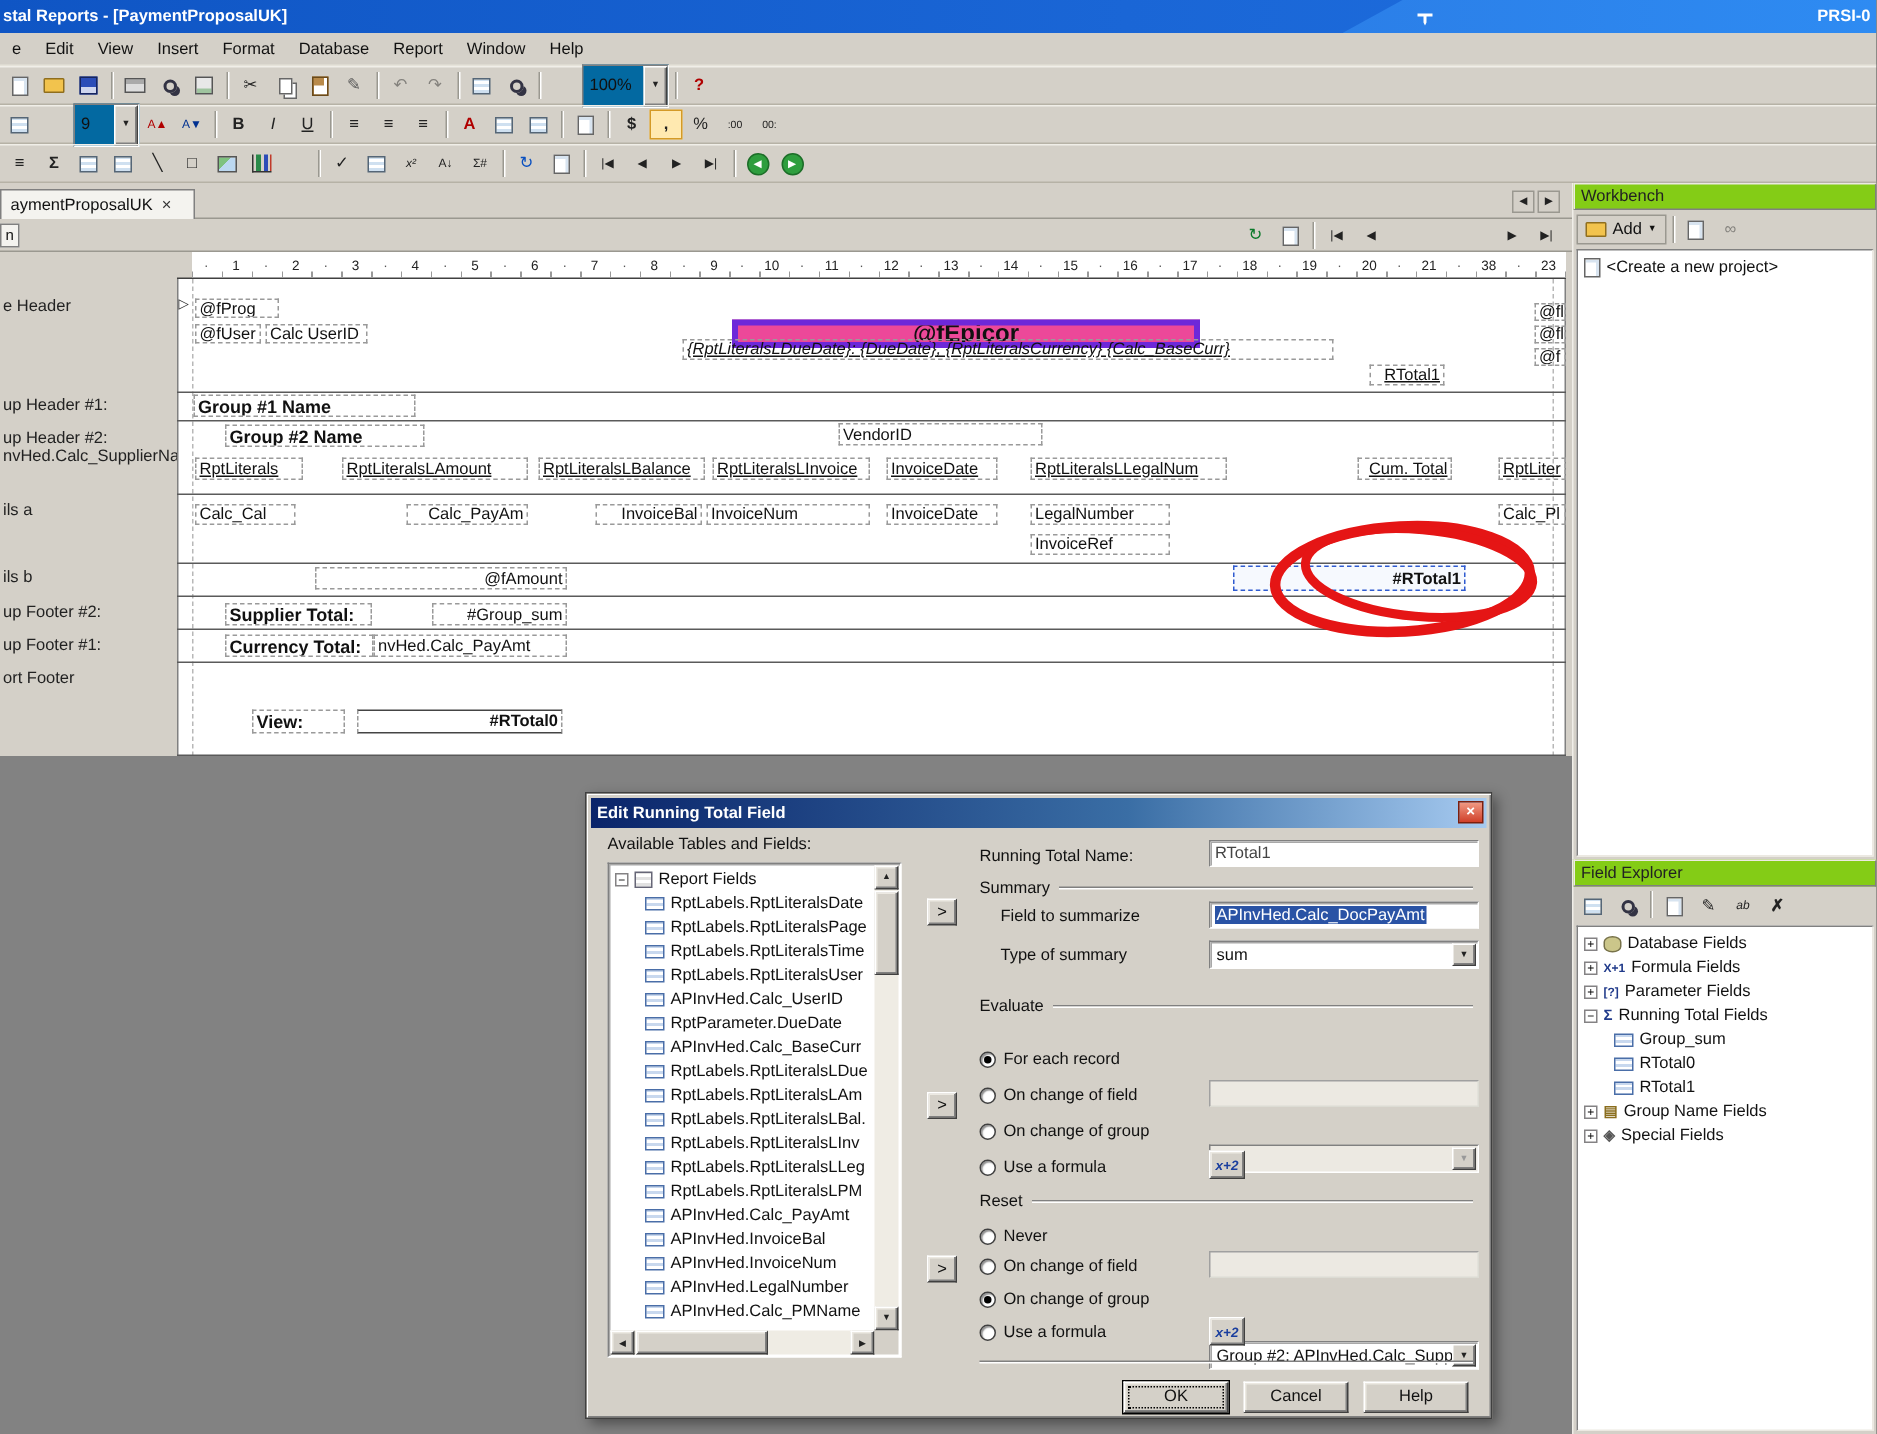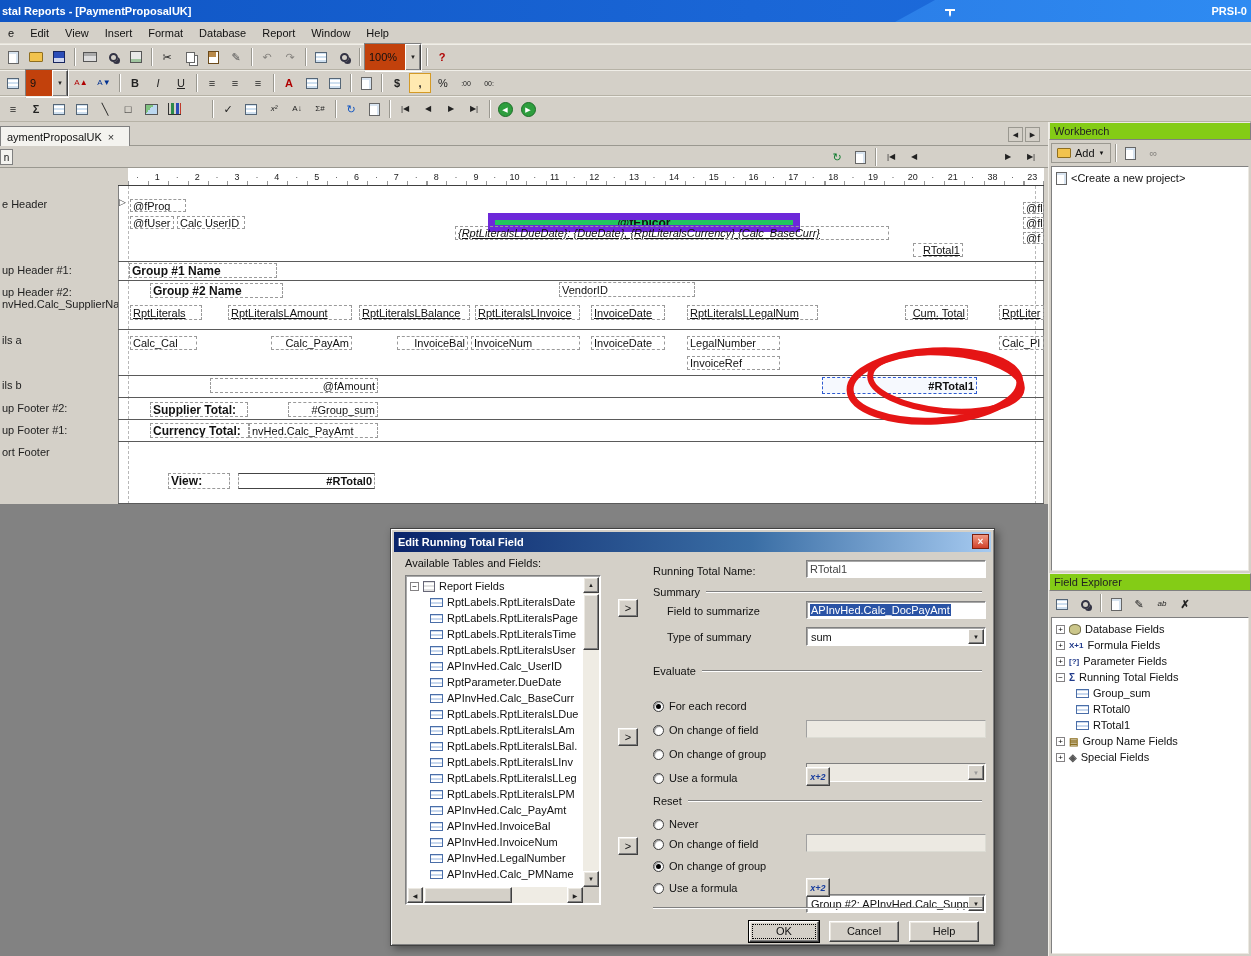--- a/index.html
+++ b/index.html
@@ -37,22 +37,22 @@
   .gi-copy{width:9px;height:11px;background:#fff;border:1px solid #666;box-shadow:3px 3px 0 -1px #fff,3px 3px 0 0 #666;}
   .gi-paste{width:11px;height:13px;background:#b98a4a;border:1px solid #6b4a1a;box-shadow:inset -2px -6px 0 #fff;}
   .gi-grid{width:12px;height:11px;border:1px solid #556677;background:repeating-linear-gradient(0deg,#cfe0f0 0 2px,#fff 2px 4px);}
   .gi-chart{width:13px;height:12px;border-left:1px solid #333;border-bottom:1px solid #333;
             background:linear-gradient(90deg,transparent 0 2px,#2a8a4a 2px 5px,transparent 5px 7px,#2b4db8 7px 10px,transparent 10px 11px,#c03a2a 11px 13px);}
   .gi-pic{width:13px;height:11px;border:1px solid #555;background:linear-gradient(135deg,#7fc27f 0 40%,#bcd8f0 40%);}
   .gi-field{width:13px;height:9px;border:1px solid #4a6ea8;background:repeating-linear-gradient(0deg,#fff 0 2px,#c8d8ee 2px 4px);flex:none;}
   .gi-rpt{width:12px;height:11px;border:1px solid #667;background:repeating-linear-gradient(0deg,#e2e2e2 0 2px,#fff 2px 4px);flex:none;}
   .gi-db{width:12px;height:11px;background:#cbc68a;border:1px solid #77724a;border-radius:6px/4px;flex:none;}
   .gi-circle{width:15px;height:15px;border-radius:50%;background:#2e9e3e;border:1px solid #1c6e28;color:#fff;font-size:7px;}
-  .combo{position:relative;height:29px;background:#c2410c;border:1px solid;border-color:#808080 #fff #fff #808080;
-         display:inline-flex;align-items:center;padding:0 18px 0 4px;font-size:11px;flex:none;}
+  .combo{position:relative;height:29px;background:#0369a1;border:1px solid;border-color:#808080 #fff #fff #808080;
+         display:inline-flex;align-items:center;padding:0 18px 0 4px;font-size:11px;flex:none;margin-left:24px;}
   .combo .cab{position:absolute;right:0;top:0;bottom:0;width:16px;background:#D4D0C8;border:1px solid;
               border-color:#fff #404040 #404040 #fff;box-shadow:inset -1px -1px 0 #808080;
               display:flex;align-items:center;justify-content:center;font-size:6px;color:#222;}
 
   
   .tabstrip{left:0;top:122px;width:1048px;height:24px;border-bottom:1px solid #9a9890;}
   .doc-tab{position:absolute;left:0;top:4px;width:130px;height:20px;background:#f4f3ef;border:1px solid #808080;border-bottom:none;
            display:flex;align-items:center;gap:6px;padding:0 6px;font-size:11px;}
   .doc-tab .x{font-size:11px;color:#333;}
   .tabnav{position:absolute;right:8px;top:5px;display:flex;gap:2px;}
@@ -71,21 +71,21 @@
                background:repeating-linear-gradient(90deg,#999 0 1px,transparent 1px 19.9px);}
   .labelcol{left:0;top:186px;width:118px;height:318px;background:#D4D0C8;}
   .seclabel{position:absolute;left:2px;white-space:nowrap;color:#222;}
   .canvas{left:118px;top:186px;width:926px;height:318px;background:#fff;border-left:1px solid #808080;border-right:1px solid #808080;}
   .hline{position:absolute;left:118px;width:926px;height:1px;background:#5a5a5a;}
   .vguide{position:absolute;top:186px;height:318px;width:0;border-left:1px dashed #b8b8b8;}
   .fld{position:absolute;display:flex;align-items:center;border:1px dashed #9a9a9a;padding:0 2px;
        white-space:nowrap;overflow:hidden;font-size:11px;color:#111;}
   .fld.b{font-weight:bold;text-align:center;}.fld.i{font-style:italic;}.fld.u{text-decoration:underline;}
   .fld.r{justify-content:flex-end;}.fld.f12{font-size:12px;}
-  .fld.epicor{background:#22c55e;border:7px solid #6d28d9;justify-content:center;font-weight:bold;font-size:12px;}
+  .fld.epicor{background:#ec4899;border:4px solid #6d28d9;justify-content:center;font-weight:bold;font-size:16px;}
   .fld.sel-field{border:1px dashed #2f5bd0;font-weight:bold;justify-content:flex-end;background:rgba(220,230,250,.25);}
   .fld.grand{border-top:1px solid #444;border-bottom:1px solid #444;font-weight:bold;justify-content:flex-end;}
   .grayzone{left:0;top:504px;width:1048px;height:452px;background:#828282;}
   .secmark{position:absolute;left:119px;top:197px;font-size:9px;color:#333;}
 
   
   .btn3d{background:#D4D0C8;border:1px solid;border-color:#fff #404040 #404040 #fff;
          box-shadow:inset -1px -1px 0 #808080,inset 1px 1px 0 #ece9e2;}
   .btn{height:21px;font-size:11px;text-align:center;line-height:18px;color:#111;}
   .btn.default{box-shadow:0 0 0 1px #000,inset -1px -1px 0 #808080,inset 1px 1px 0 #ece9e2;

